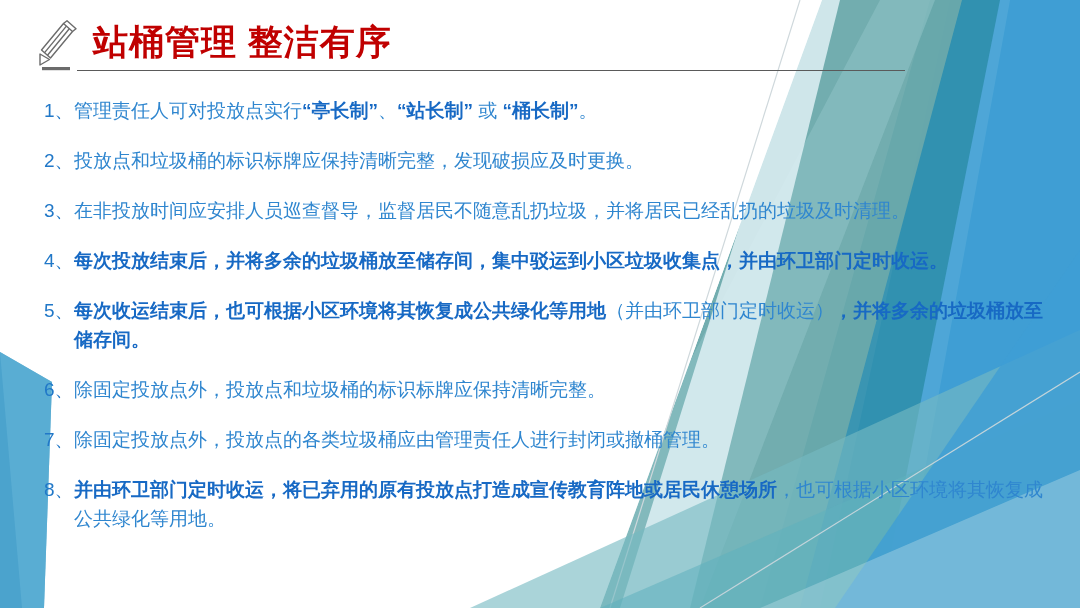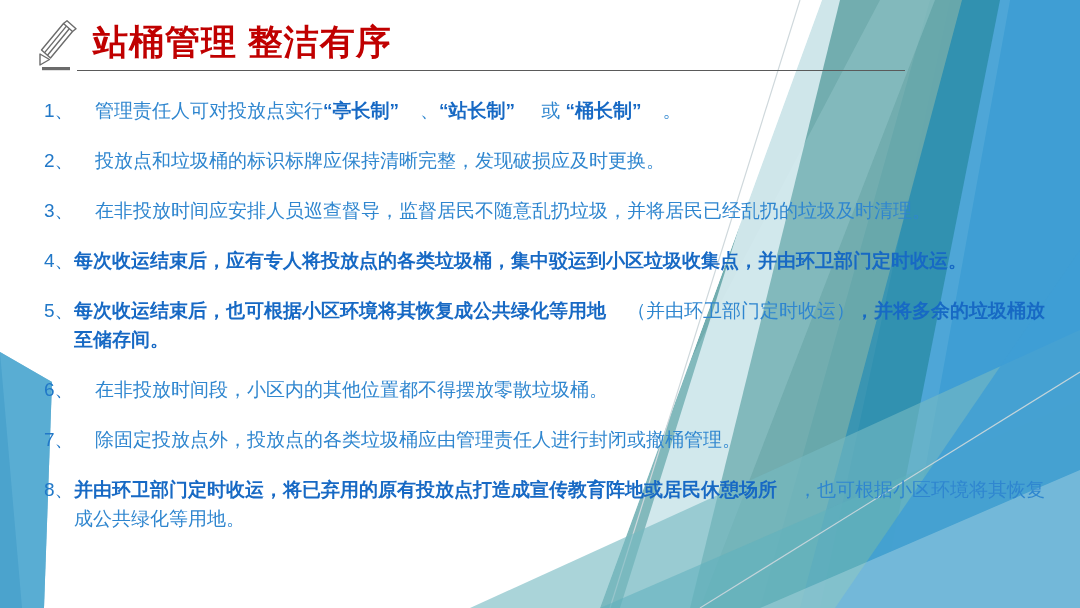--- a/index.html
+++ b/index.html
@@ -91,21 +91,20 @@
     white-space: normal;
   }
   .seg.b {
     font-weight: bold;
     color: #1769c4;
     text-align: center;
   }
   .seg.n {
     font-weight: normal;
     color: #2f86cf;
-    margin-left: 21px;
   }
 </style>
 </head>
 <body>
 
 <div id="slide">
 
   <svg id="bg-decor" viewBox="0 0 1080 608" width="1080" height="608" xmlns="http://www.w3.org/2000/svg">
 
     <rect x="0" y="0" width="1080" height="608" fill="#ffffff"></rect>
@@ -163,29 +162,29 @@
       <div class="point-row">
         <div class="point-num">2、</div>
         <div class="point-body"><span class="seg n">投放点和垃圾桶的标识标牌应保持清晰完整，发现破损应及时更换。</span></div>
       </div>
       <div class="point-row">
         <div class="point-num">3、</div>
         <div class="point-body"><span class="seg n">在非投放时间应安排人员巡查督导，监督居民不随意乱扔垃圾，并将居民已经乱扔的垃圾及时清理。</span></div>
       </div>
       <div class="point-row">
         <div class="point-num">4、</div>
-        <div class="point-body"><span class="seg b">每次收运结束后，应有专人将投放点的各类垃圾桶，集中驳运到小区垃圾收集点，并由环卫部门定时收运。</span></div>
+        <div class="point-body"><span class="seg b">每次投放结束后，并将多余的垃圾桶放至储存间，集中驳运到小区垃圾收集点，并由环卫部门定时收运。</span></div>
       </div>
       <div class="point-row">
         <div class="point-num">5、</div>
         <div class="point-body"><span class="seg b">每次收运结束后，也可根据小区环境将其恢复成公共绿化等用地</span><span class="seg n">（并由环卫部门定时收运）</span><span class="seg b">，并将多余的垃圾桶放至储存间。</span></div>
       </div>
       <div class="point-row">
         <div class="point-num">6、</div>
-        <div class="point-body"><span class="seg n">在非投放时间段，小区内的其他位置都不得摆放零散垃圾桶。</span></div>
+        <div class="point-body"><span class="seg n">除固定投放点外，投放点和垃圾桶的标识标牌应保持清晰完整。</span></div>
       </div>
       <div class="point-row">
         <div class="point-num">7、</div>
         <div class="point-body"><span class="seg n">除固定投放点外，投放点的各类垃圾桶应由管理责任人进行封闭或撤桶管理。</span></div>
       </div>
       <div class="point-row">
         <div class="point-num">8、</div>
         <div class="point-body"><span class="seg b">并由环卫部门定时收运，将已弃用的原有投放点打造成宣传教育阵地或居民休憩场所</span><span class="seg n">，也可根据小区环境将其恢复成公共绿化等用地。</span></div>
       </div>
     </div>

